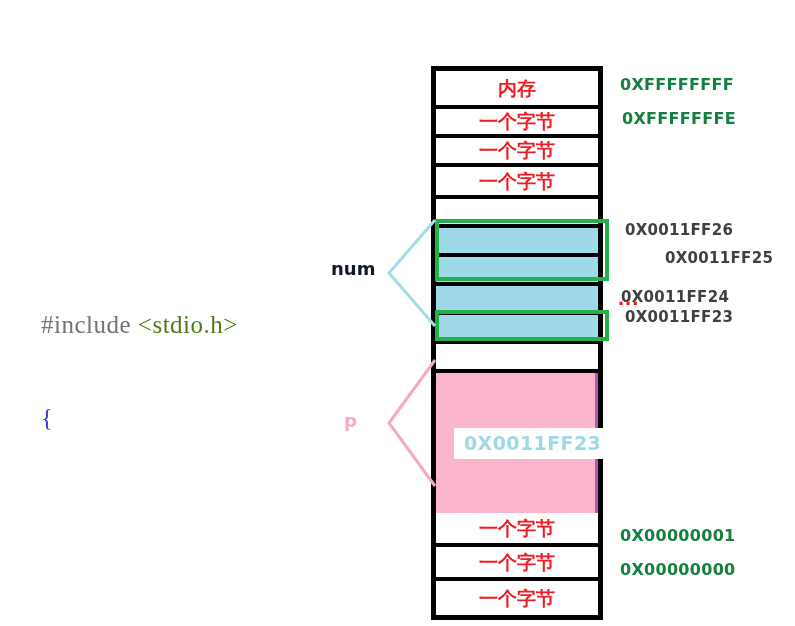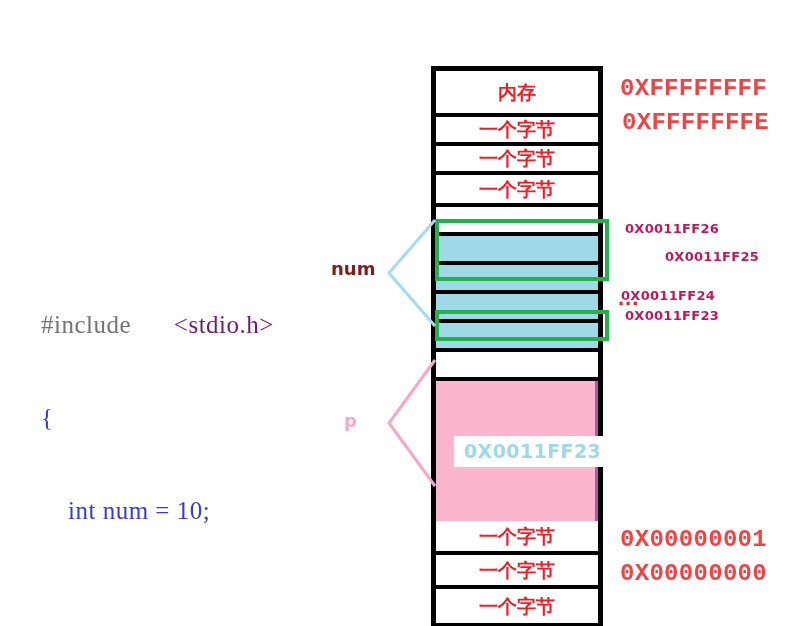--- a/index.html
+++ b/index.html
@@ -23,21 +23,21 @@
     width: 300px;
     font-family: "Liberation Serif", "DejaVu Serif", serif;
     font-size: 25px;
     line-height: 31px;
     white-space: pre;
     letter-spacing: 0.5px;
   }
   .code-line { height: 31px; }
   .kw      { color: #4141d6; }
   .pre     { color: #737373; }
-  .hdr     { color: #701a75; margin-left: 36px; }
+  .hdr     { color: #4d7c0f; }
   .fn      { color: #b4452a; }
   .plain   { color: #3a3ad0; }
 
   
   #memory-table {
     position: absolute;
     left: 431px;
     top: 66px;
     width: 172px;
     border: 5px solid #000000;
@@ -52,21 +52,21 @@
     color: #ef1c24;
     font-weight: bold;
     font-size: 19px;
     font-family: "DejaVu Sans", "Liberation Sans", sans-serif;
     line-height: 1;
     display: flex;
     align-items: center;
     justify-content: center;
   }
   .mem-row.last { border-bottom: none; }
-  .h30 { height: 46px; }
+  .h30 { height: 38px; }
   .h29 { height: 29px; }
   .h32 { height: 32px; }
   .h34 { height: 34px; }
 
   .mem-row.blank { color: transparent; }
   .mem-row.cyan  { background: #9fd9e8; }
   .mem-row.pinkcell {
     background: #fbb6ce;
     border-bottom: none;
     border-right: 3px solid #b455b4;
@@ -93,56 +93,53 @@
   }
 
   
   .addr-label {
     position: absolute;
     font-weight: bold;
     font-family: "DejaVu Sans", "Liberation Sans", sans-serif;
     white-space: nowrap;
     letter-spacing: 0.3px;
   }
-  .addr-red  { color: #ef4444; font-size: 24px; font-family: Liberation Mono, monospace; }
-  .addr-cyan { color: #be185d; font-size: 13px; }
+  .addr-red  { color: #15803d; font-size: 16px; }
+  .addr-cyan { color: #404040; font-size: 15px; }
 
   .ellipsis-dots {
     position: absolute;
     color: #ef1c24;
     font-size: 22px;
     font-weight: bold;
     letter-spacing: 1px;
     line-height: 1;
   }
 
   
   .var-label {
     position: absolute;
     font-weight: bold;
     font-family: "DejaVu Sans", "Liberation Sans", sans-serif;
     font-size: 18px;
   }
-  .var-num { color: #7f1d1d; }
+  .var-num { color: #0f172a; }
   .var-p   { color: #f5a8c8; }
 
   .bracket-svg { position: absolute; }
 </style>
 </head>
 <body>
 
 <div id="code-panel">
   <div class="code-line">
     <span class="pre">#include </span><span class="hdr">&lt;stdio.h&gt;</span>
   </div>
   <div class="code-line">
     <span class="plain">{</span>
-  </div>
-  <div class="code-line">
-    <span class="plain">    int num = 10;</span>
   </div>
   
   
   
   
 </div>
 
 <div id="memory-table">
   <div class="mem-row h30">内存</div>
   <div class="mem-row h29">一个字节</div>

